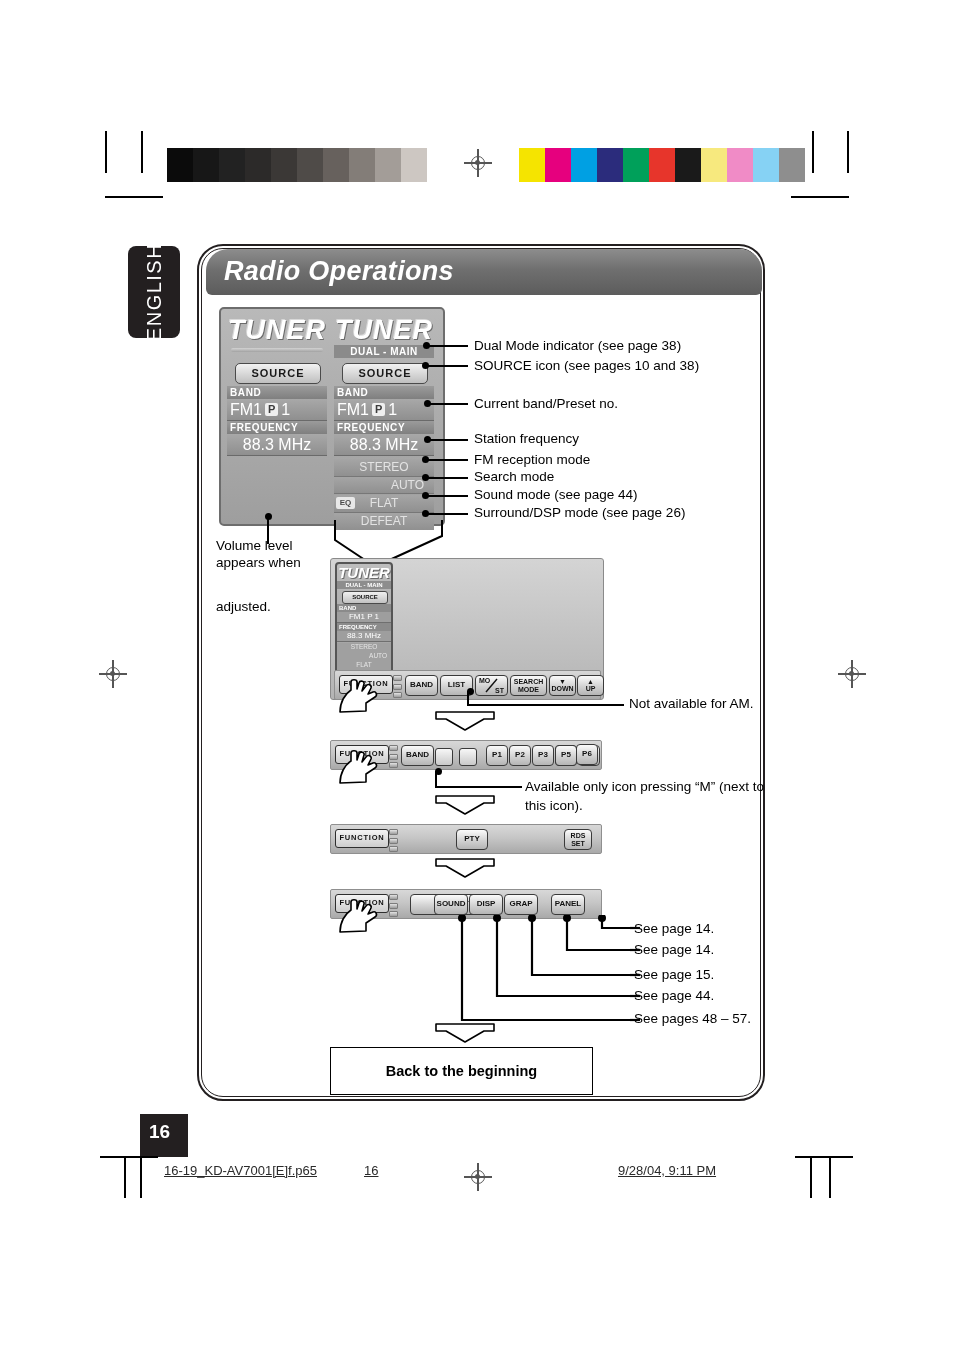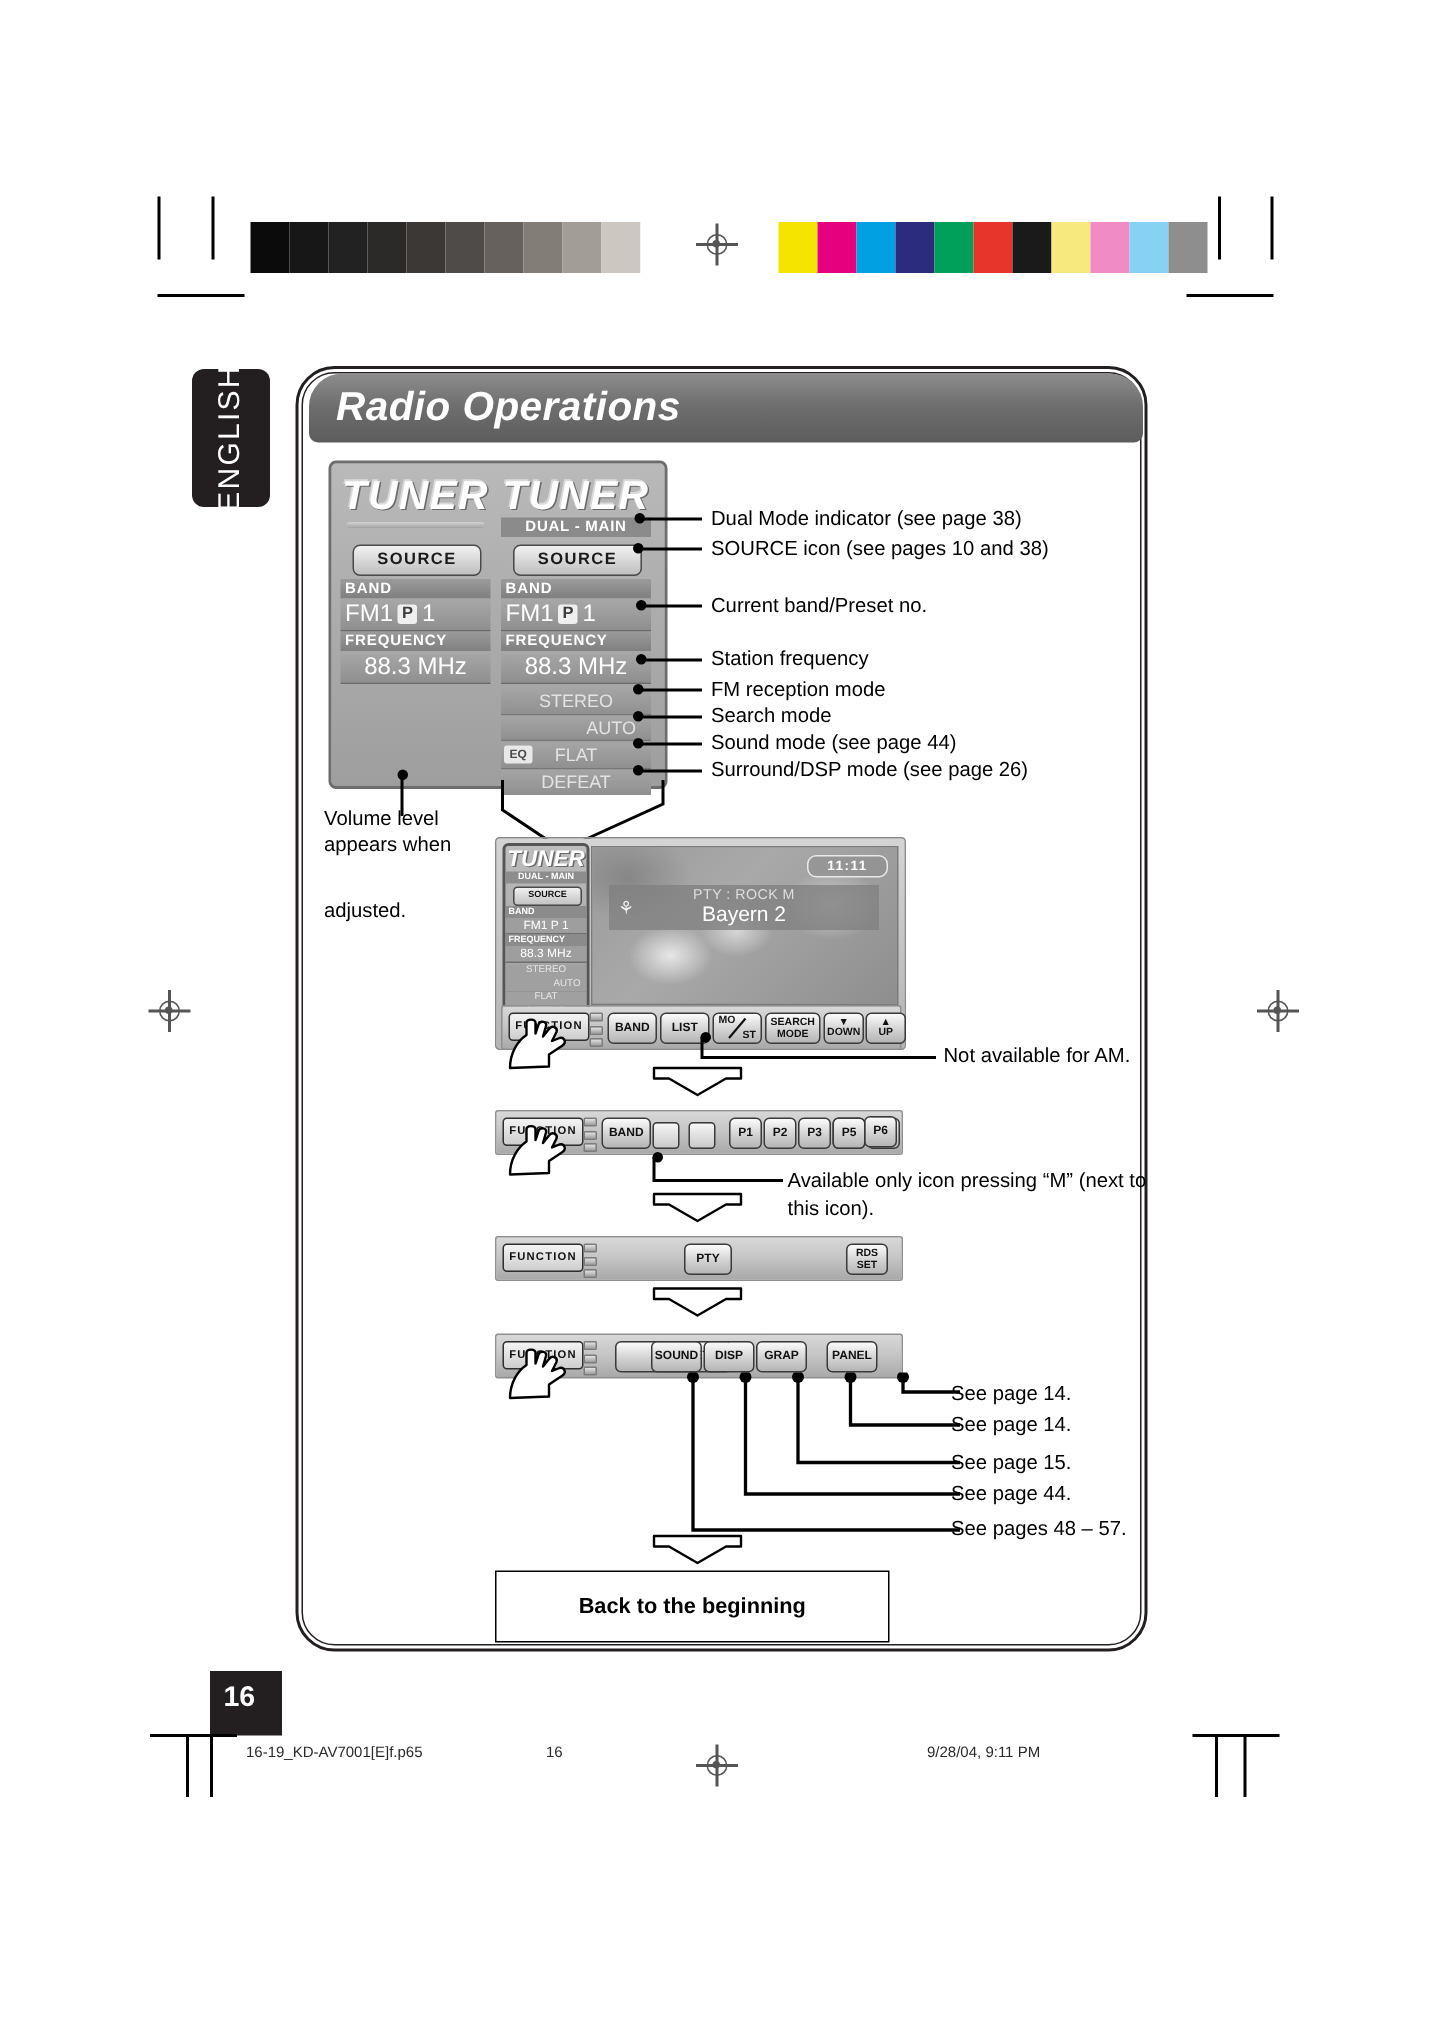--- a/index.html
+++ b/index.html
@@ -179,21 +179,21 @@
   .backbox span{position:absolute;left:0;top:0;width:100%;height:100%;
         display:flex;align-items:center;justify-content:center;
         font-size:14.5px;font-weight:bold;}
 
   
   .pnum{position:absolute;left:140px;top:1114px;width:48px;height:43px;
         background:#231f20;}
   .pnum span{position:absolute;left:9px;top:7px;color:#fff;font-size:19px;
         font-weight:bold;}
 
-  .foot{position:absolute;font-size:10px;color:#2a2a2a;}
+  .foot{position:absolute;font-size:13px;color:#2a2a2a;text-decoration:underline;}
 </style>
 </head>
 <body>
 
 <div class="crop" style="left:105px;top:131px;width:2px;height:42px;"></div>
 <div class="crop" style="left:105px;top:196px;width:58px;height:2px;"></div>
 <div class="crop" style="left:141px;top:131px;width:2px;height:42px;"></div>
 
 <div class="crop" style="left:847px;top:131px;width:2px;height:42px;"></div>
 <div class="crop" style="left:791px;top:196px;width:58px;height:2px;"></div>
@@ -338,28 +338,20 @@
     <div class="lb" style="top:40px;">BAND</div>
     <div class="vl" style="top:48px;">FM1  P  1</div>
     <div class="lb" style="top:59px;">FREQUENCY</div>
     <div class="vl" style="top:67px;">88.3  MHz</div>
     <div class="st" style="top:79px;">STEREO</div>
     <div class="st" style="top:88px;text-align:right;padding-right:4px;box-sizing:border-box;">AUTO</div>
     <div class="st" style="top:97px;">FLAT</div>
     <div class="st" style="top:106px;border-bottom:none;">DEFEAT</div>
   </div>
 
-  <div class="bigscreen">
-    <div class="clockpill">11:11</div>
-    <div class="infoband">
-      <div class="rdsglyph">⚘</div>
-      <div class="pty">PTY : ROCK M</div>
-      <div class="nm">Bayern 2</div>
-    </div>
-  </div>
 
   <div class="strip" style="left:3px;top:111px;width:265px;">
     <div class="fnbtn">FUNCTION</div>
     <div class="leds">
         <i></i>
         <i></i>
         <i></i>
       </div>
     <div class="kb" style="left:70px;width:31px;">BAND</div>
     <div class="kb" style="left:105px;width:31px;">LIST</div>

